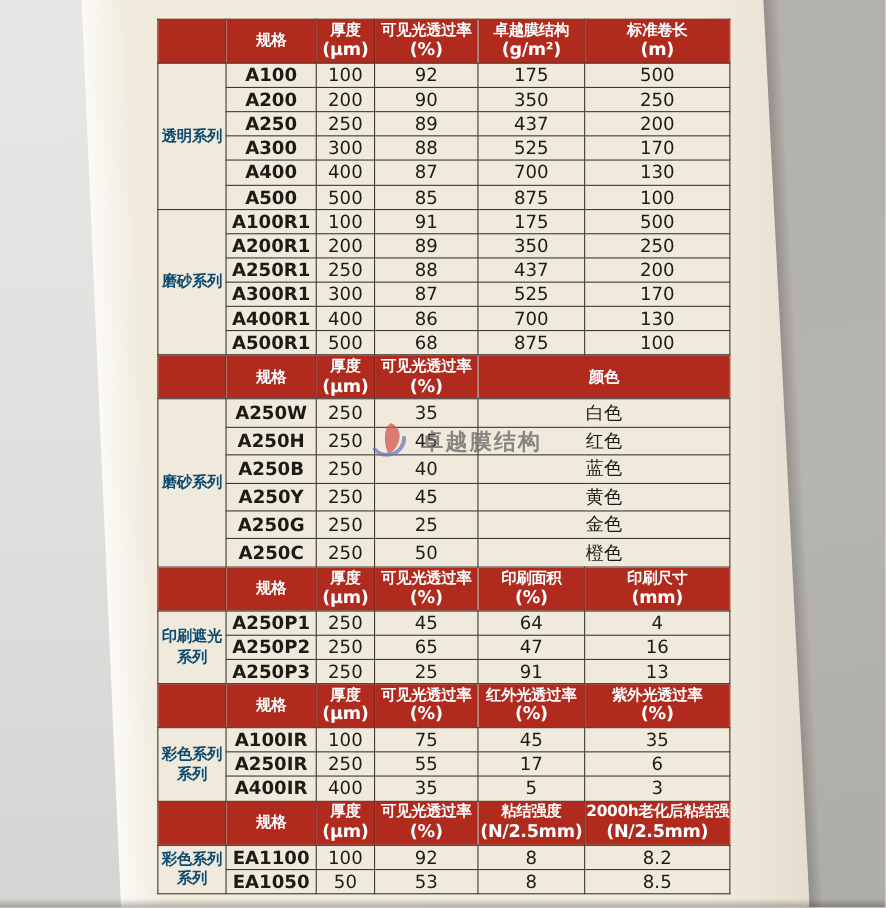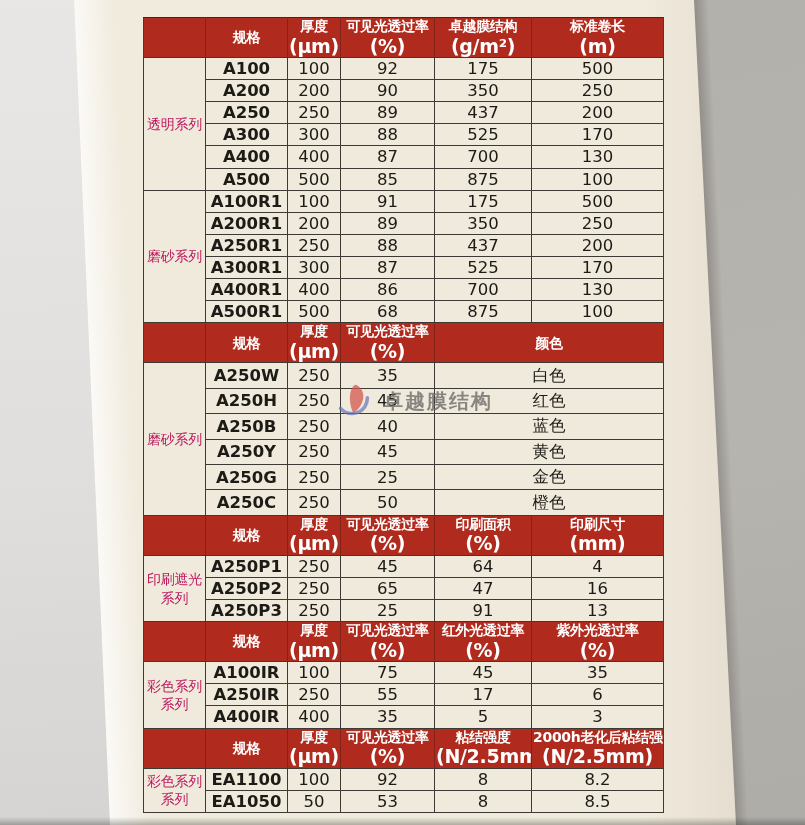--- a/index.html
+++ b/index.html
@@ -49,24 +49,24 @@
     overflow:hidden;
   }
   .spec tr.head-row th {
     background:#b02b1e;
     border-color:#812318;
     border-top-color:#5e1a11; border-bottom-color:#3d3a35;
     color:#ffffff; font-weight:bold;
     height:40px; line-height:1.18;
   }
   .h-main { font-size:14px; letter-spacing:-0.3px; white-space:nowrap; }
-  .h-unit { font-size:19px; letter-spacing:-0.3px; white-space:nowrap; }
+  .h-unit { font-size:16px; letter-spacing:-0.3px; white-space:nowrap; }
   .spec td { background:#f0eadd; color:#1d1b16; font-size:16.5px; }
   td.series-cell {
-    color:#be185d; font-weight:normal; font-size:14px;
+    color:#0c4a6e; font-weight:bold; font-size:14px;
     white-space:pre-line; line-height:1.3; letter-spacing:-0.3px;
     background:#f0ead部d;
     background:#f0eadd;
   }
   td.spec-cell { font-size:16.5px;font-weight:bold; }
   td.val-cell  { font-size:16.5px; }
 
   .watermark { position:absolute; left:333px; top:379px; width:160px; height:60px; pointer-events:none; }
   .wm-logo  { position:absolute; left:2px; top:3px; width:42px; height:40px; opacity:.85; }
   .wm-brand {

